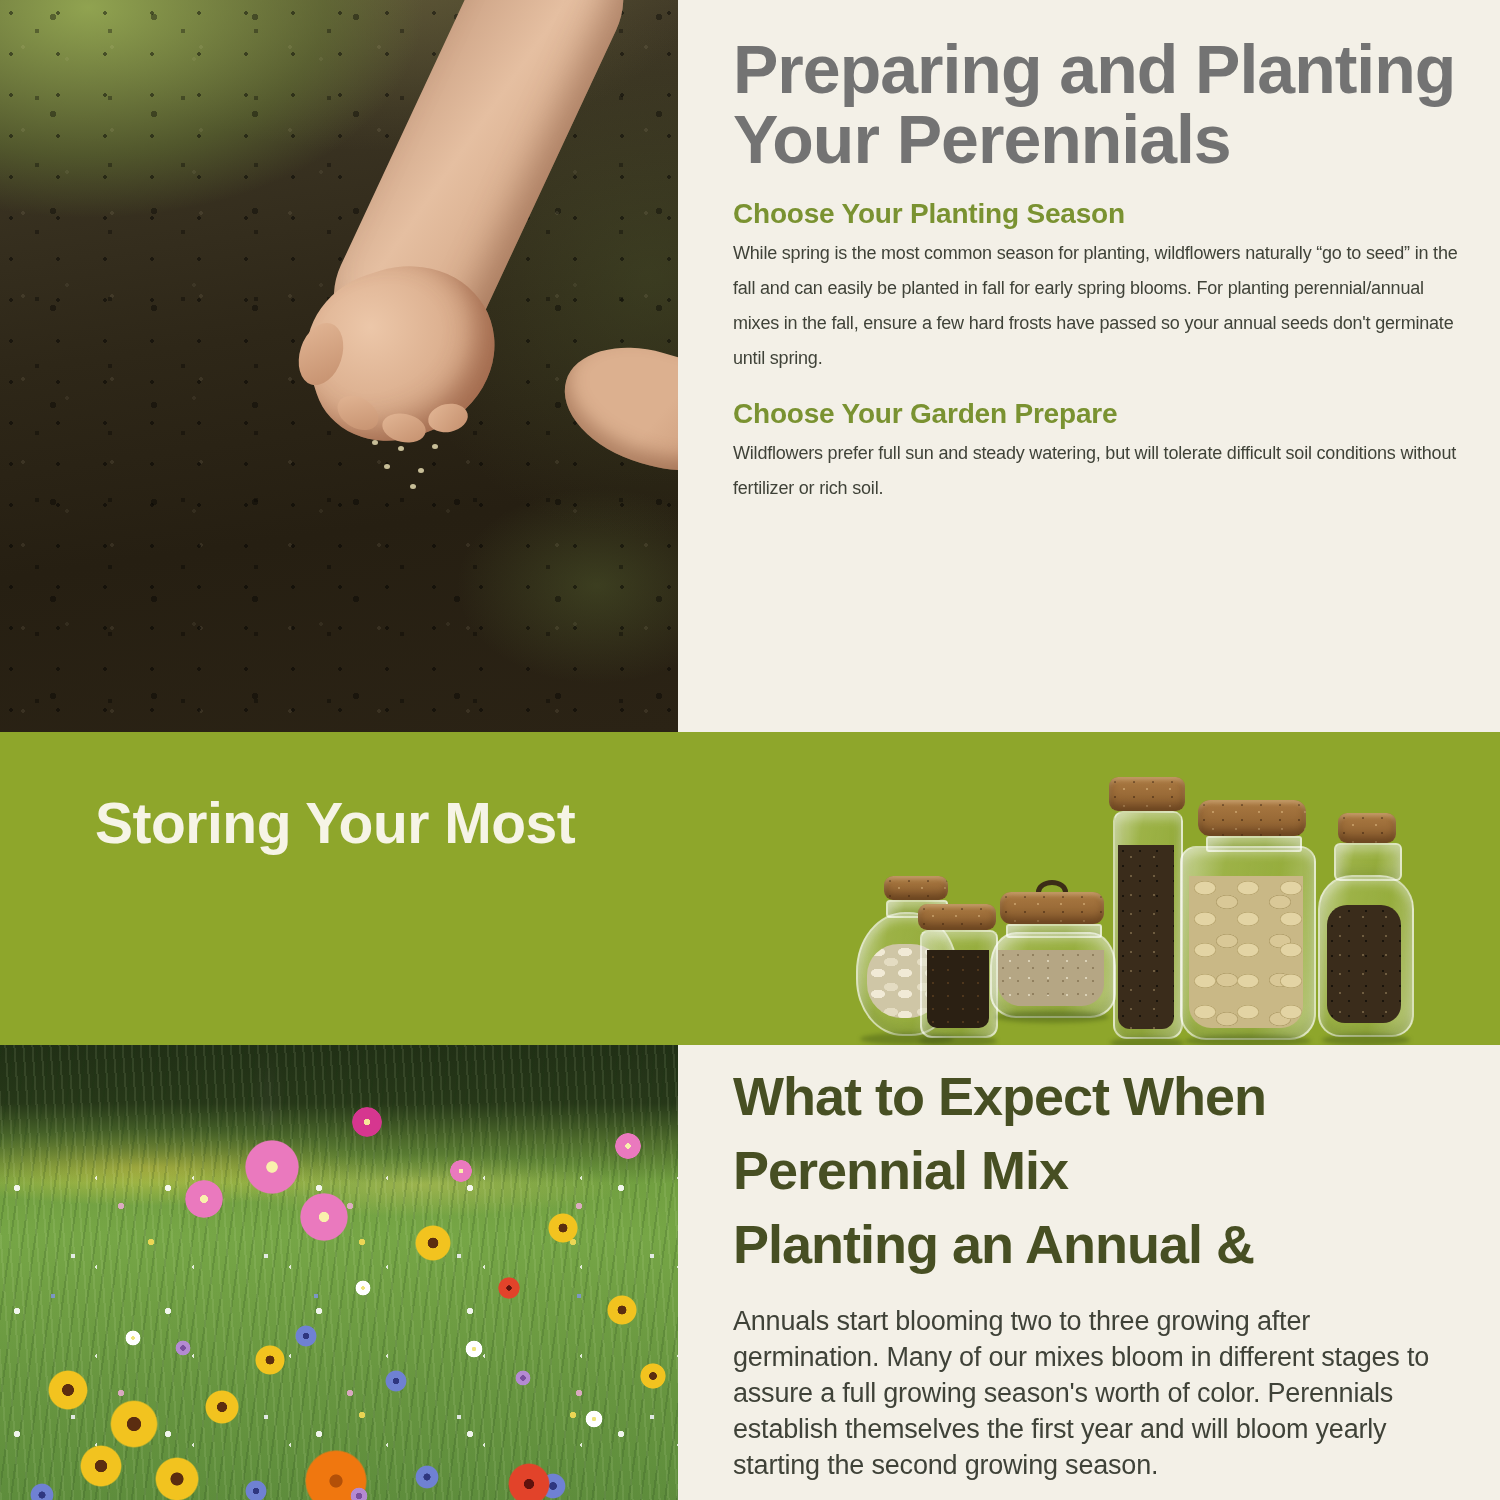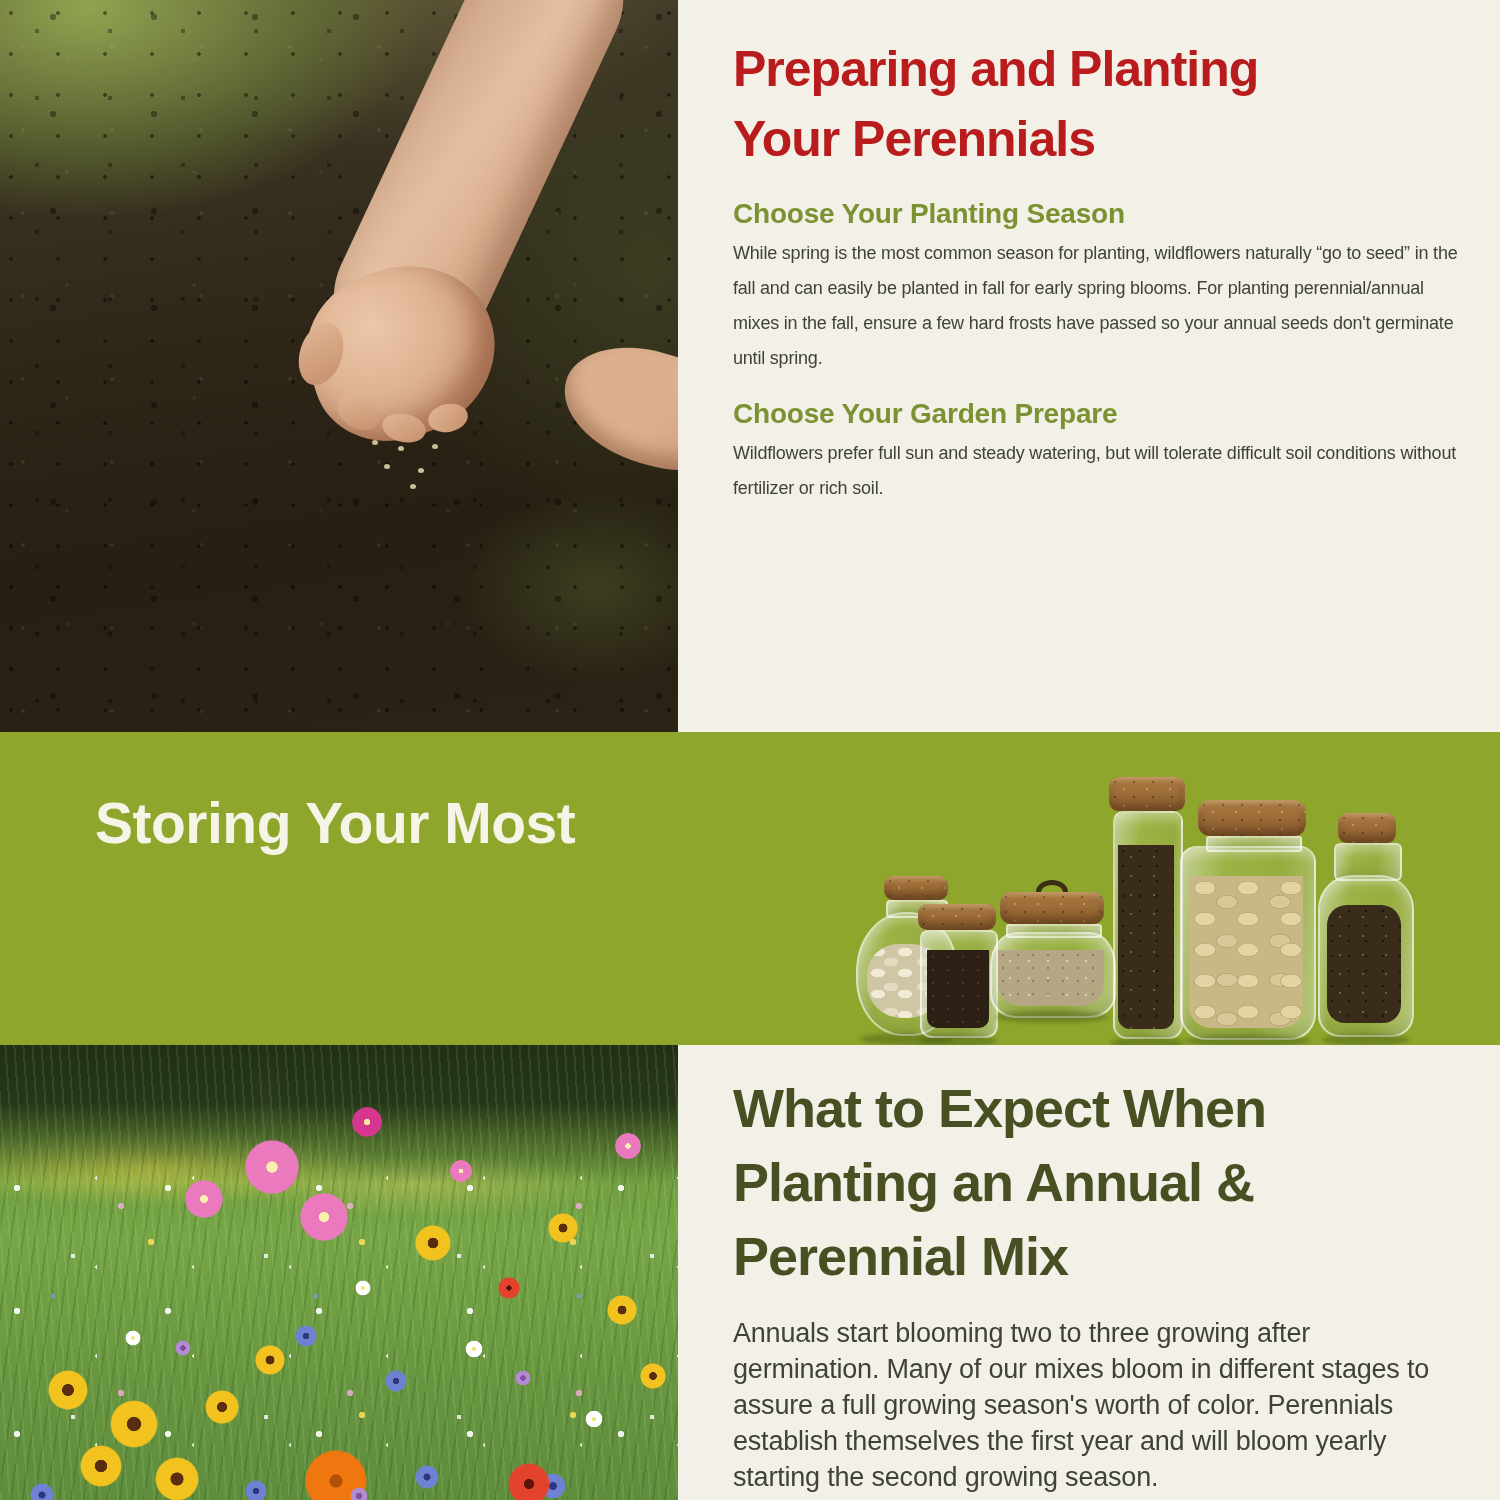--- a/index.html
+++ b/index.html
@@ -9,31 +9,31 @@
   
   .row{position:relative;display:flex;}
   .row.top{height:732px;}
   .row.bottom{height:455px;}
   .band{position:relative;height:313px;background:#8ea62b;}
   .photo{position:relative;width:678px;height:100%;overflow:hidden;flex:none;}
   .panel{position:relative;flex:1;background:#f3f0e7;}
 
   
   .top-panel{padding:34px 38px 0 55px;}
-  .big-title{margin:0 0 24px;color:#b91c1c;font-size:50px;font-weight:bold;
+  .big-title{margin:0 0 24px;color:#737373;font-size:68px;font-weight:bold;
              line-height:70px;letter-spacing:-1px;}
   .big-title span{display:block;}
   .sec h3{margin:22px 0 6px;color:#7a9231;font-size:28px;font-weight:bold;letter-spacing:-.2px;}
   .sec p{margin:0;max-width:748px;color:#3f4238;font-size:18px;line-height:35px;letter-spacing:-.2px;}
 
   .band-text{position:absolute;left:95px;top:58px;width:655px;}
   .band-title{margin:0 0 32px;color:#f6f4e6;font-size:57px;font-weight:bold;letter-spacing:-.5px;}
   .band-body{margin:0;color:#f0efdc;font-size:28px;line-height:45px;}
 
-  .bottom-panel{padding:26px 38px 0 55px;}
+  .bottom-panel{padding:14px 38px 0 55px;}
   .bottom-title{margin:0 0 22px;color:#474f23;font-size:54px;font-weight:bold;
                 line-height:74px;letter-spacing:-1px;}
   .bottom-title span{display:block;}
   .bottom-body{margin:0;max-width:762px;color:#3f4238;font-size:27px;line-height:36px;letter-spacing:-.2px;}
 
   
   .soil{background:
     radial-gradient(430px 270px at 13% 1%, rgba(148,168,82,.95), rgba(104,122,54,.5) 55%, rgba(60,60,35,0) 78%),
     radial-gradient(520px 300px at 55% -6%, rgba(118,112,66,.55), transparent 65%),
     radial-gradient(420px 420px at 96% 38%, rgba(82,98,48,.35), transparent 62%),
@@ -256,20 +256,20 @@
       <div class="fl white" style="left:585px;top:365px;width:18px;height:18px;"></div>
       <div class="fl white" style="left:125px;top:285px;width:16px;height:16px;"></div>
       <div class="fl purple" style="left:175px;top:295px;width:16px;height:16px;"></div>
       <div class="fl purple" style="left:515px;top:325px;width:16px;height:16px;"></div>
       <div class="fl purple" style="left:350px;top:442px;width:18px;height:18px;"></div>
     </div>
 
     <div class="panel bottom-panel">
       <h1 class="bottom-title">
         <span>What to Expect When</span>
+        <span>Perennial Mix</span>
         <span>Planting an Annual &amp;</span>
-        <span>Perennial Mix</span>
       </h1>
       <p class="bottom-body">Annuals start blooming two to three growing after germination. Many of our mixes bloom in different stages to assure a full growing season's worth of color. Perennials establish themselves the first year and will bloom yearly starting the second growing season.</p>
     </div>
   </section>
 
 </div>
 
 </body></html>

